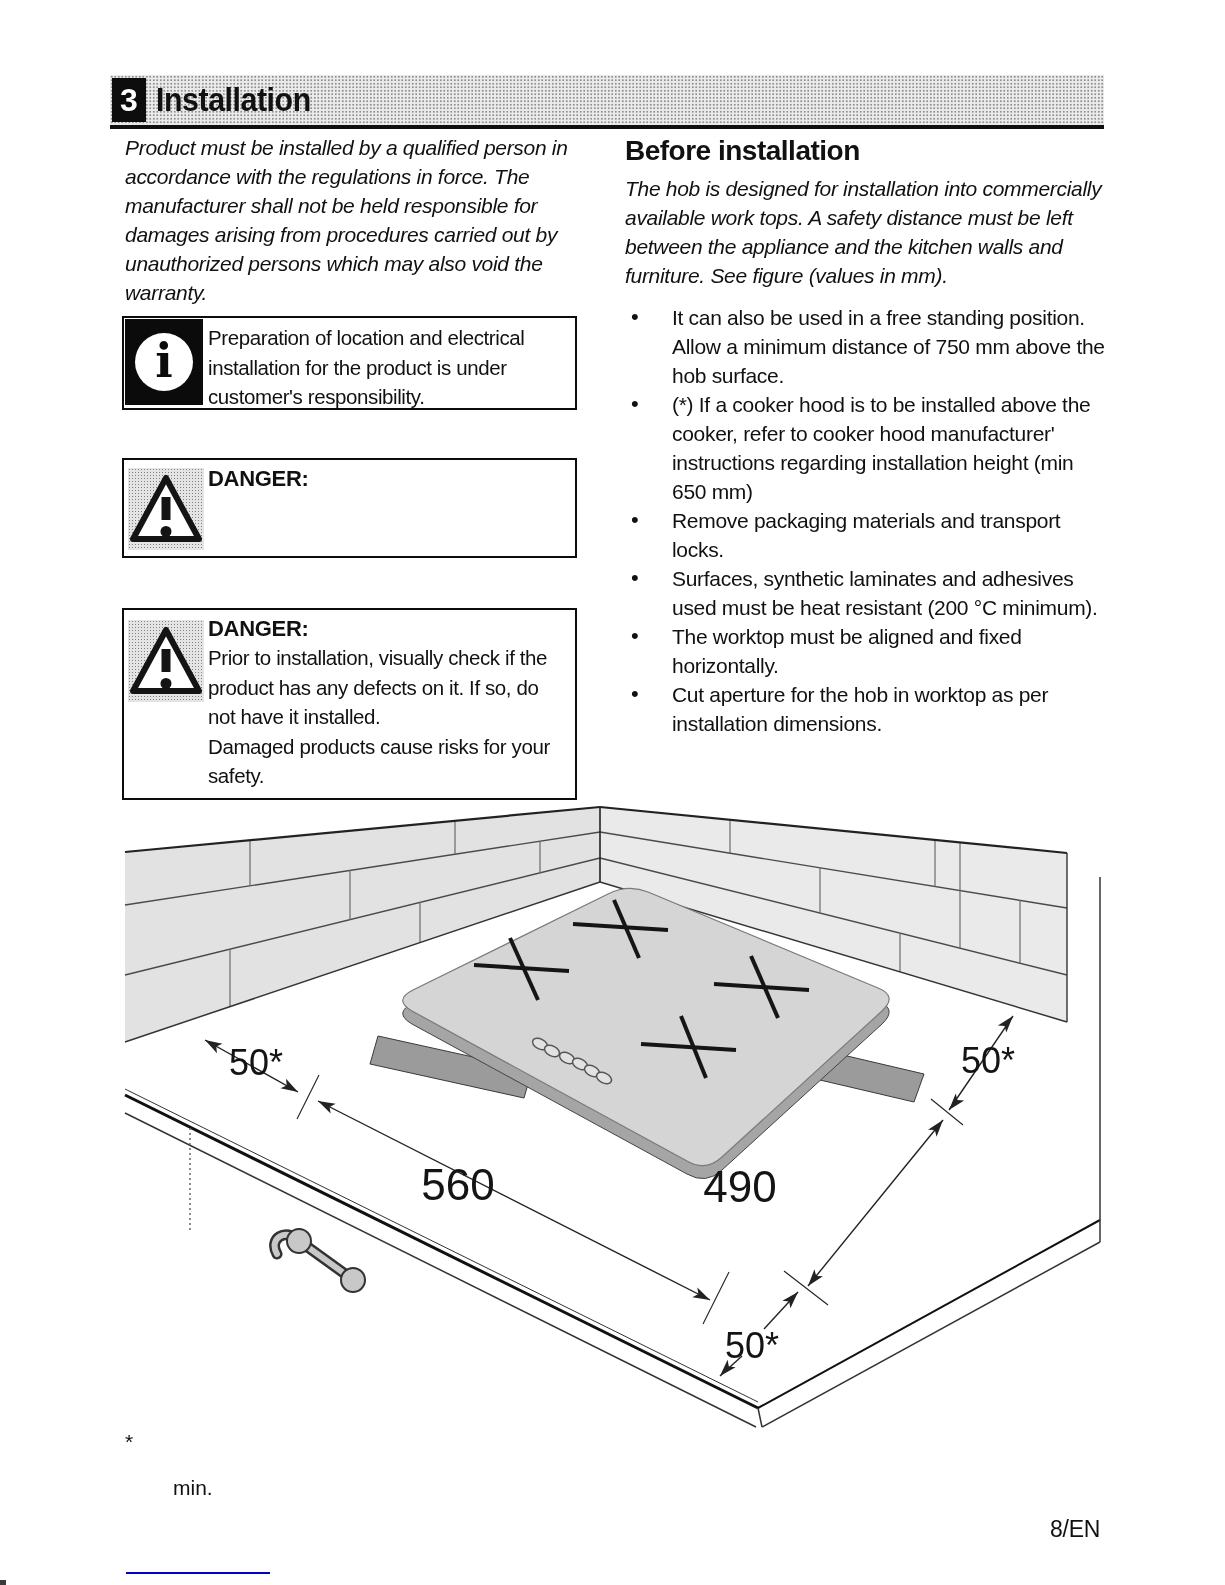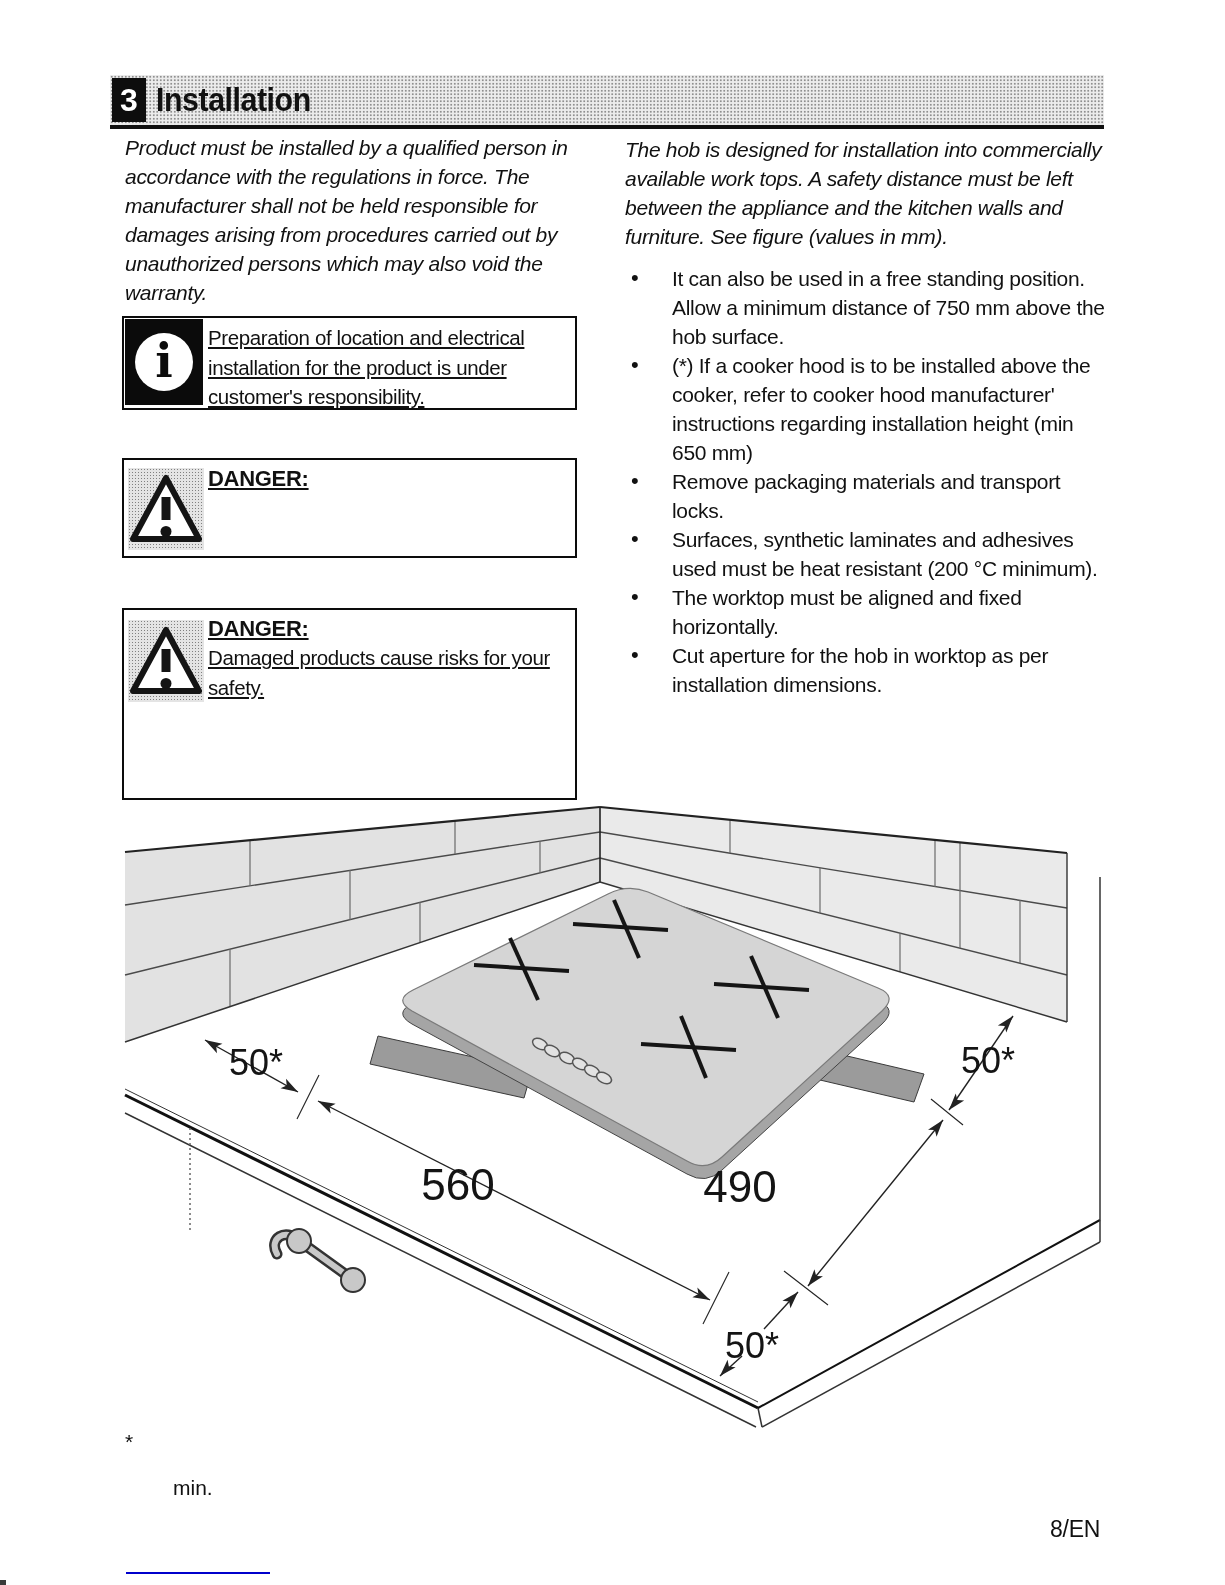--- a/index.html
+++ b/index.html
@@ -48,21 +48,21 @@
   }
   .info-i { font-family:"DejaVu Serif", serif; font-weight:bold; font-size:46px; color:#0b0b0b; line-height:1; margin-top:-3px; }
   .icon-cell-dots {
     position:absolute; left:4px; top:8px; width:76px; height:82px;
     background-color:#e4e4e4;
     background-image:radial-gradient(circle,#808080 0.9px,rgba(0,0,0,0) 1px);
     background-size:3px 3px;
     display:flex; align-items:center; justify-content:center;
   }
   .danger-box-2 .icon-cell-dots { top:10px; }
-  .box-content { position:absolute; left:84px; top:5px; right:15px;text-decoration:underline; }
+  .box-content { position:absolute; left:84px; top:5px; right:15px; }
   .box-text { font-size:20.5px; line-height:29.5px; letter-spacing:-0.4px; margin:0; }
   .danger-title { font-size:22px; font-weight:bold; line-height:28px; letter-spacing:-0.3px; }
   
   .figure-svg { position:absolute; left:120px; top:795px; }
   .dimlabel { font-family:"Liberation Sans", sans-serif; fill:#141414; }
   
   .footnote-sym  { position:absolute; left:125px; top:1430px; font-size:21px; }
   .footnote-text { position:absolute; left:173px; top:1432px; font-size:21px;margin-top:44px; }
   .page-number { position:absolute; left:1030px; top:1516px; width:70px; text-align:right; font-size:23px; letter-spacing:-0.3px; }
   .blue-line { position:absolute; left:126px; top:1572px; width:144px; height:2px; background:#0000cc; }
@@ -111,25 +111,27 @@
   <div class="box danger-box-2">
     <div class="icon-cell-dots">
       <svg width="72" height="76" viewBox="0 0 72 76">
         <path d="M36,7 L69,68 L3,68 Z" fill="#ffffff" stroke="#141414" stroke-width="6" stroke-linejoin="round"></path>
         <line x1="36" y1="26" x2="36" y2="49" stroke="#141414" stroke-width="9"></line>
         <circle cx="36" cy="60.5" r="5.5" fill="#141414"></circle>
       </svg>
     </div>
     <div class="box-content">
       <div class="danger-title">DANGER:</div>
+      <p class="box-text">Prior to installation, visually check if the product has any defects on it. If so, do not have it installed.</p>
       <p class="box-text">Damaged products cause risks for your safety.</p>
     </div>
   </div>
 
   <div class="col-right">
+    <h2 class="rc-heading">Before installation</h2>
     <p class="body-text">The hob is designed for installation into commercially available work tops. A safety distance must be left between the appliance and the kitchen walls and furniture. See figure (values in mm).</p>
     <ul class="bullets">
       <li><span class="dot">•</span><span>It can also be used in a free standing position. Allow a minimum distance of 750 mm above the hob surface.</span></li>
       <li><span class="dot">•</span><span>(*) If a cooker hood is to be installed above the cooker, refer to cooker hood manufacturer' instructions regarding installation height (min 650 mm)</span></li>
       <li><span class="dot">•</span><span>Remove packaging materials and transport locks.</span></li>
       <li><span class="dot">•</span><span>Surfaces, synthetic laminates and adhesives used must be heat resistant (200 °C minimum).</span></li>
       <li><span class="dot">•</span><span>The worktop must be aligned and fixed horizontally.</span></li>
       <li><span class="dot">•</span><span>Cut aperture for the hob in worktop as per installation dimensions.</span></li>
     </ul>
   </div>

